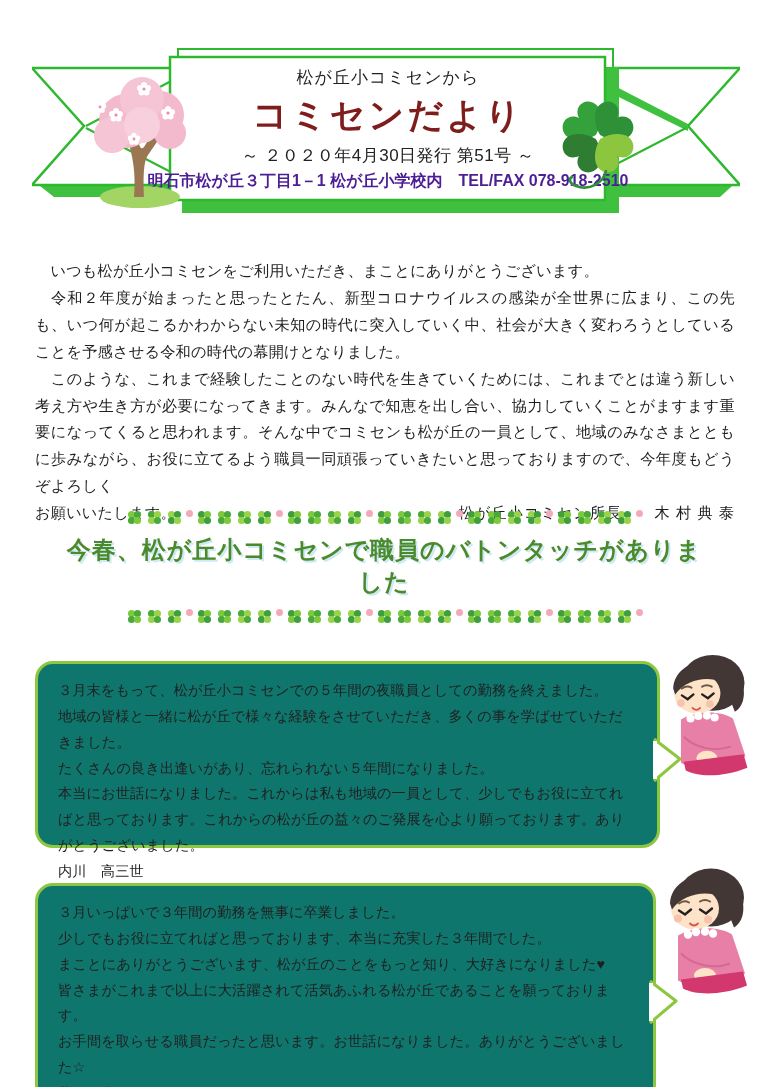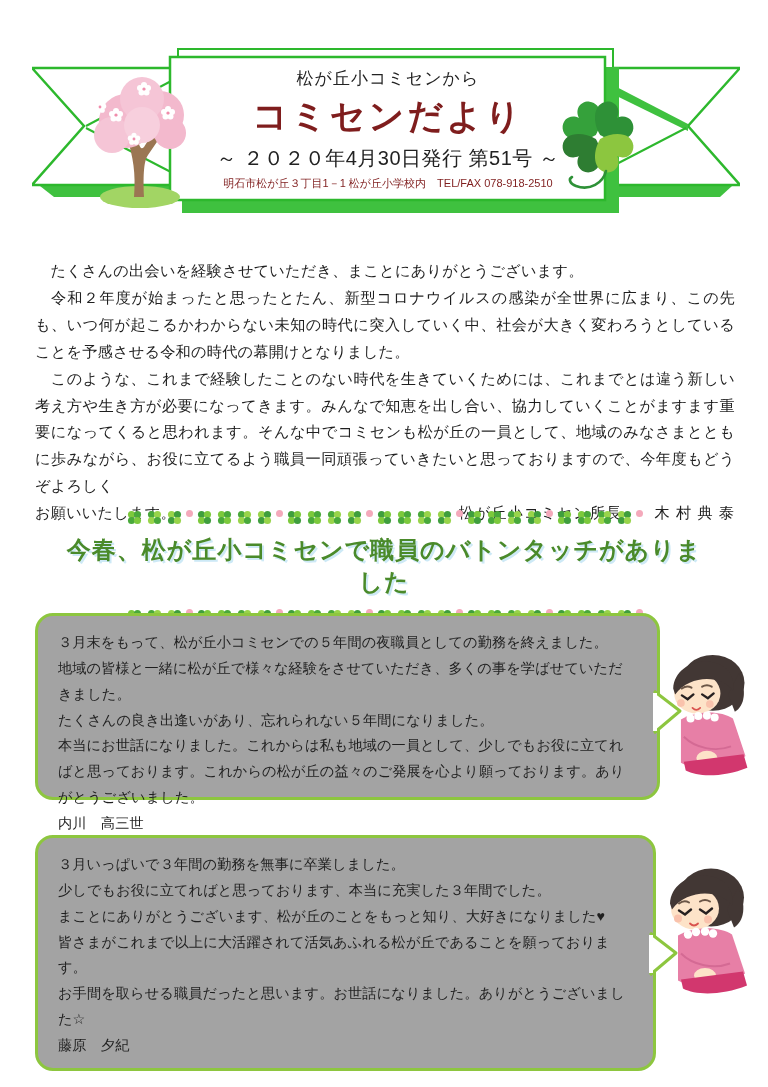--- a/index.html
+++ b/index.html
@@ -12,22 +12,22 @@
   
   .banner { position:absolute; left:32px; top:45px; width:708px; height:172px; }
   .banner svg.ribbon { position:absolute; left:0; top:0; }
   .banner .panel-text {
     position:absolute; left:140px; top:14px; width:432px; height:140px;
     display:flex; flex-direction:column; align-items:center; justify-content:center;
     text-align:center; z-index:3;
   }
   .topline   { font-size:17px; letter-spacing:1px; color:#222; }
   .main-title{ font-size:35px; font-weight:bold; letter-spacing:3px; color:#7f1d1d; margin-top:3px; }
-  .issue     { font-size:20px; color:#222; margin-top:5px; letter-spacing:.5px; }
-  .address   { font-size:11px; color:#7f1d1d; margin-top:4px; white-space:nowrap; }
+  .issue     { font-size:17px; color:#222; margin-top:5px; letter-spacing:.5px; }
+  .address   { font-size:16px; color:#4c1d95; margin-top:4px; white-space:nowrap;font-weight:bold; }
   .tree-illust   { position:absolute; left:52px;  top:28px; z-index:4; }
   .clover-illust { position:absolute; left:514px; top:36px; z-index:4; }
   
   .greeting {
     position:absolute; left:35px; top:258px; width:700px;
     font-size:15.2px; line-height:1.77; letter-spacing:.2px; text-align:justify;
   }
   .greeting p { margin:0; }
   .sig-row { display:flex; justify-content:space-between; }
   .sig { letter-spacing:1px; }
@@ -35,22 +35,22 @@
   .section { position:absolute; left:60px; top:505px; width:648px; text-align:center; }
   .clover-row { display:flex; justify-content:center; align-items:center; gap:3px; height:24px; }
   .clover-row .cl { display:inline-flex; }
   .clover-row .dot { width:7px; height:7px; border-radius:50%; background:#f4a9bb; display:inline-block; margin-bottom:8px; }
   .section-heading {
     font-size:24px; font-weight:bold; color:#4a8a2a; letter-spacing:1px;
     text-shadow:2px 2px 0 #cde9f6; margin:5px 0 6px 0;
   }
   
   .bubble {
-    position:absolute; background:#a3a3a3; border:3px solid #8dc63f; border-radius:18px;
-    padding:14px 20px 10px 20px; font-size:14.2px; line-height:1.82; letter-spacing:.1px;
+    position:absolute; background:#0f766e; border:3px solid #8dc63f; border-radius:18px;
+    padding:14px 20px 10px 20px; font-size:14.2px; line-height:1.82; letter-spacing:.1px;margin-top:48px;
   }
   .bubble .tail { position:absolute; right:-26px; top:40%; }
   .bubble1 { left:35px; top:613px; width:625px; height:187px; }
   .bubble2 { left:35px; top:835px; width:621px; height:236px; }
   .bubble p { margin:0; }
   .person { position:absolute; z-index:2; }
   .person1 { left:652px; top:648px; }
   .person2 { left:648px; top:860px; }
 </style>
 </head>
@@ -149,21 +149,21 @@
 
   <div class="panel-text">
     <div class="topline">松が丘小コミセンから</div>
     <div class="main-title">コミセンだより</div>
     <div class="issue">～ ２０２０年4月30日発行 第51号 ～</div>
     <div class="address">明石市松が丘３丁目1－1 松が丘小学校内　TEL/FAX 078-918-2510</div>
   </div>
 </div>
 
 <div class="greeting">
-  <p>　たくさんの出会いを経験させていただき、まことにありがとうございます。</p>
+  <p>　いつも松が丘小コミセンをご利用いただき、まことにありがとうございます。</p>
   <p>　令和２年度が始まったと思ったとたん、新型コロナウイルスの感染が全世界に広まり、この先も、いつ何が起こるかわからない未知の時代に突入していく中、社会が大きく変わろうとしていることを予感させる令和の時代の幕開けとなりました。</p>
   <p>　このような、これまで経験したことのない時代を生きていくためには、これまでとは違う新しい考え方や生き方が必要になってきます。みんなで知恵を出し合い、協力していくことがますます重要になってくると思われます。そんな中でコミセンも松が丘の一員として、地域のみなさまとともに歩みながら、お役に立てるよう職員一同頑張っていきたいと思っておりますので、今年度もどうぞよろしく</p>
   <div class="sig-row">
     <span>お願いいたします。</span>
     <span class="sig">松が丘小コミセン所長　　木 村 典 泰</span>
   </div>
 </div>
 
 <div class="section">
   <div class="clover-row">

